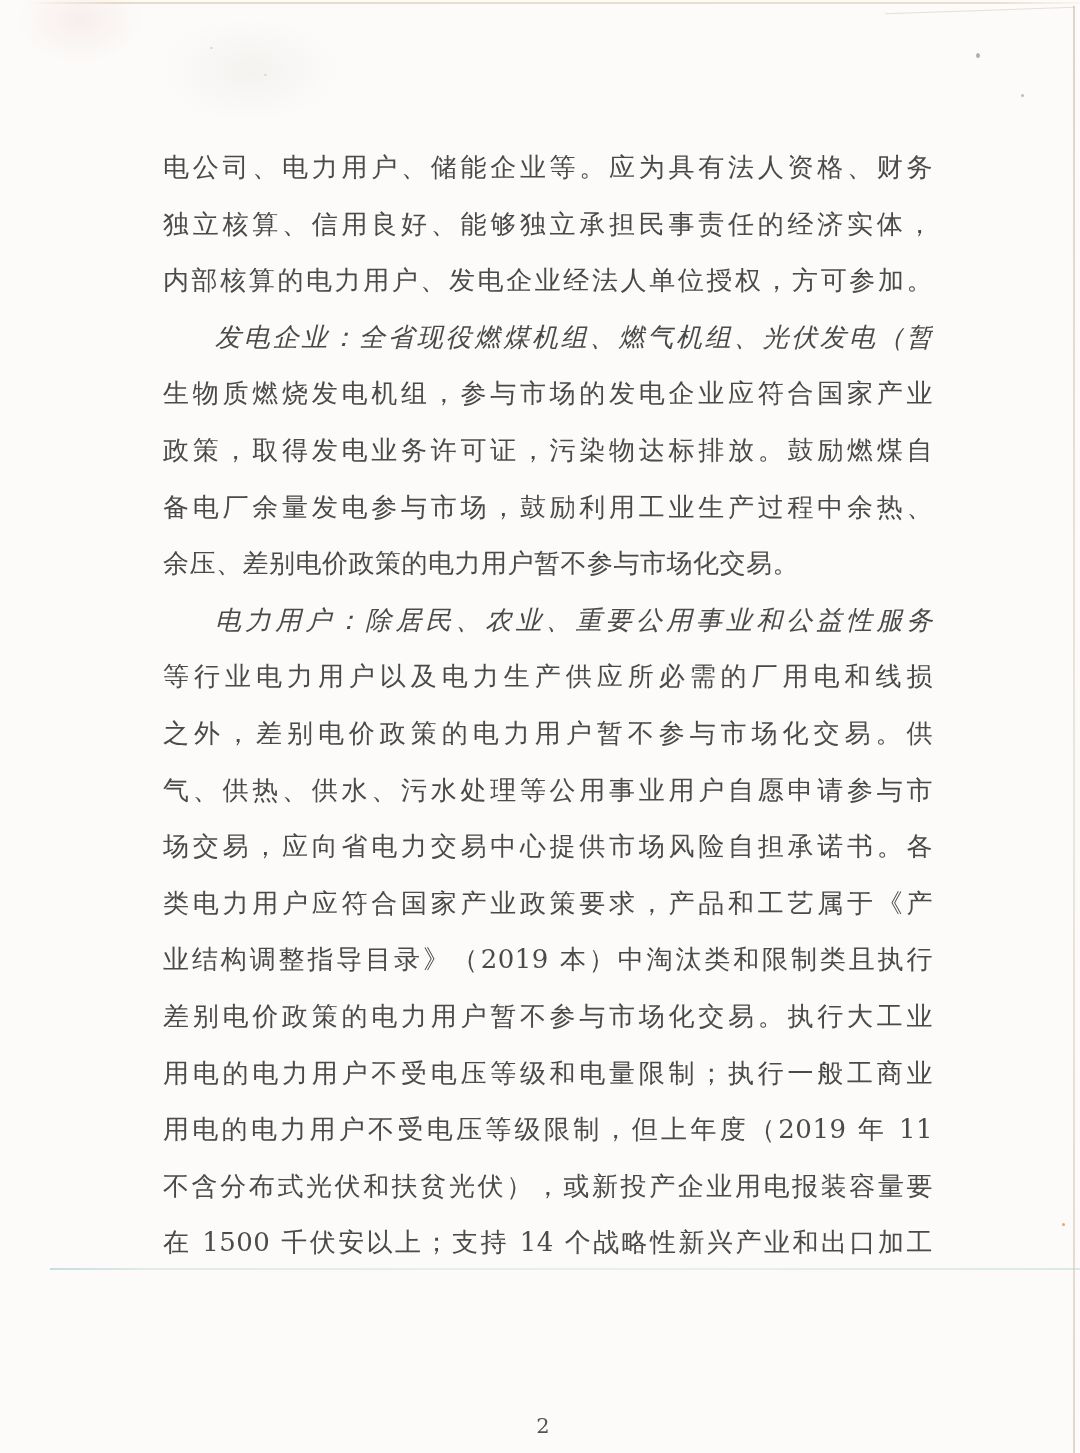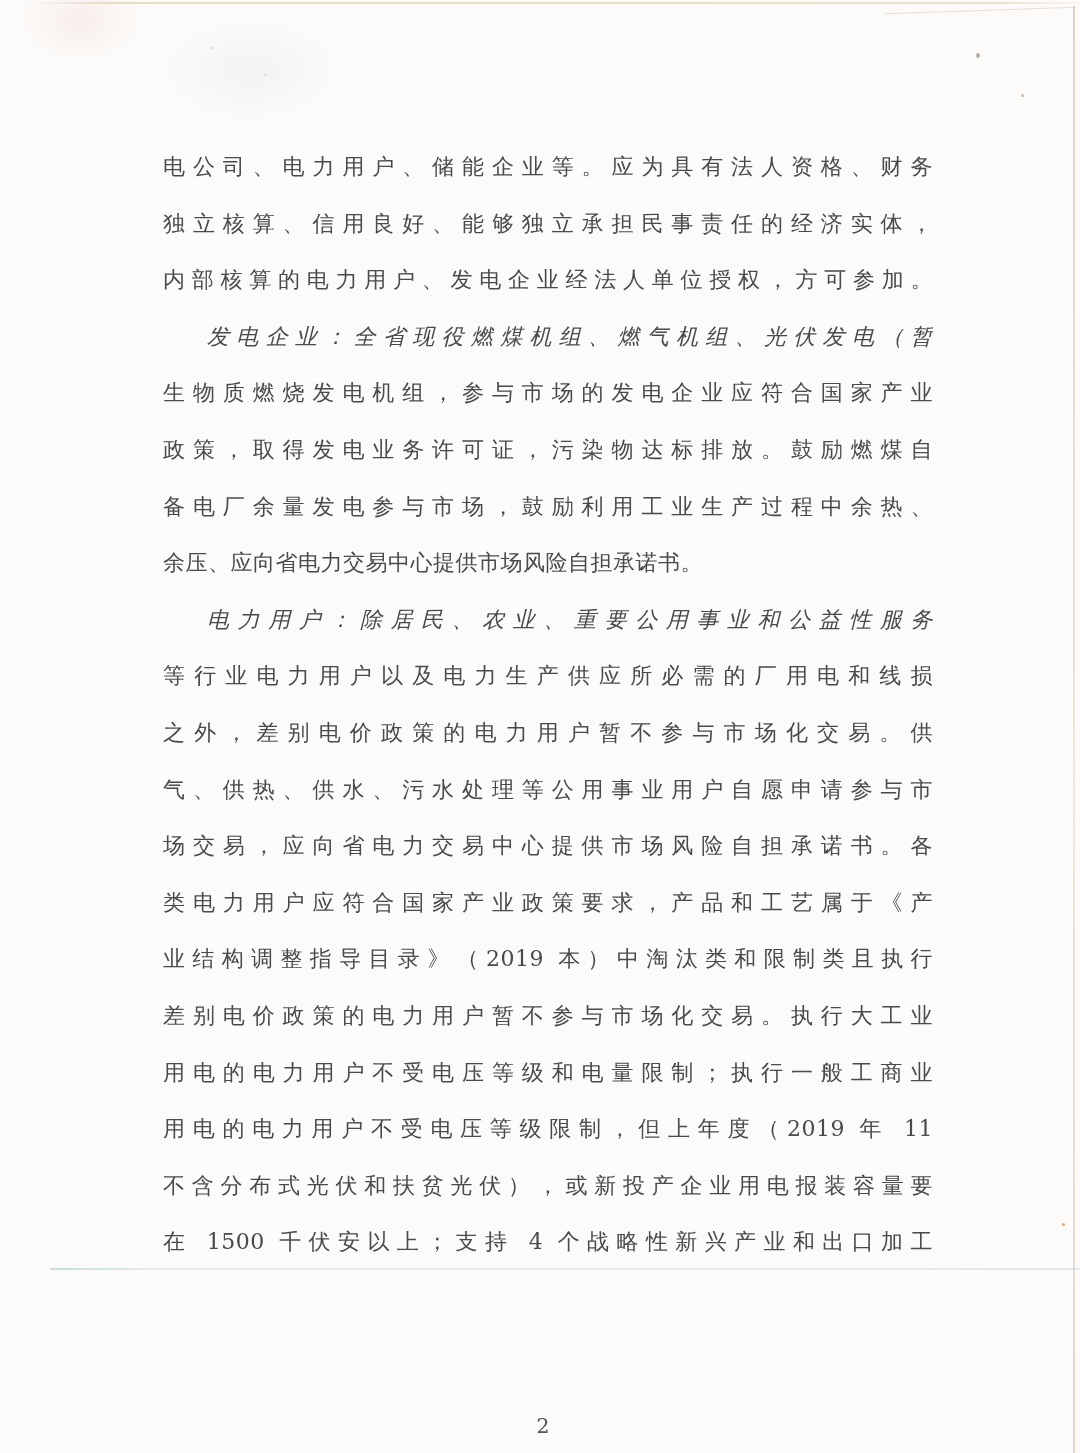--- a/index.html
+++ b/index.html
@@ -46,21 +46,21 @@
   .speck-1{left:976px;top:53px;width:4px;height:5px;background:rgba(120,110,100,0.55);}
   .speck-2{left:1021px;top:94px;width:3px;height:3px;background:rgba(150,120,90,0.5);}
   .speck-3{left:1062px;top:1223px;width:3px;height:3px;background:rgba(214,130,70,0.7);}
   .speck-4{left:210px;top:47px;width:3px;height:2px;background:rgba(170,165,160,0.4);}
   .speck-5{left:264px;top:74px;width:3px;height:2px;background:rgba(170,165,160,0.35);}
   
   .text-block{
     position:absolute;
     left:163px;top:139px;width:770px;
     color:var(--ink);
-    font-size:22px;
+    font-size:26px;
     letter-spacing:0.5px;
   }
   .ln{
     height:56.6px;
     line-height:56.6px;
     text-align:justify;
     text-align-last:justify;
     overflow:hidden;
     white-space:normal;
   }
@@ -90,30 +90,30 @@
   <div class="speck speck-5"></div>
 
   <div class="text-block">
     <div class="ln">电公司、电力用户、储能企业等。应为具有法人资格、财务</div>
     <div class="ln">独立核算、信用良好、能够独立承担民事责任的经济实体，</div>
     <div class="ln">内部核算的电力用户、发电企业经法人单位授权，方可参加。</div>
     <div class="ln indent">发电企业：全省现役燃煤机组、燃气机组、光伏发电（暂</div>
     <div class="ln">生物质燃烧发电机组，参与市场的发电企业应符合国家产业</div>
     <div class="ln">政策，取得发电业务许可证，污染物达标排放。鼓励燃煤自</div>
     <div class="ln">备电厂余量发电参与市场，鼓励利用工业生产过程中余热、</div>
-    <div class="ln short">余压、应向省电力交易中心提供市场风险自担承诺书。</div>
+    <div class="ln short">余压、差别电价政策的电力用户暂不参与市场化交易。</div>
     <div class="ln indent">电力用户：除居民、农业、重要公用事业和公益性服务</div>
     <div class="ln">等行业电力用户以及电力生产供应所必需的厂用电和线损</div>
     <div class="ln">之外，差别电价政策的电力用户暂不参与市场化交易。供</div>
     <div class="ln">气、供热、供水、污水处理等公用事业用户自愿申请参与市</div>
     <div class="ln">场交易，应向省电力交易中心提供市场风险自担承诺书。各</div>
     <div class="ln">类电力用户应符合国家产业政策要求，产品和工艺属于《产</div>
     <div class="ln">业结构调整指导目录》（2019 本）中淘汰类和限制类且执行</div>
     <div class="ln">差别电价政策的电力用户暂不参与市场化交易。执行大工业</div>
     <div class="ln">用电的电力用户不受电压等级和电量限制；执行一般工商业</div>
     <div class="ln">用电的电力用户不受电压等级限制，但上年度（2019 年 11</div>
     <div class="ln">不含分布式光伏和扶贫光伏），或新投产企业用电报装容量要</div>
-    <div class="ln">在 1500 千伏安以上；支持 4 个战略性新兴产业和出口加工</div>
+    <div class="ln">在 1500 千伏安以上；支持 14 个战略性新兴产业和出口加工</div>
   </div>
 
   <div class="page-num">2</div>
 
 </div>
 
 </body></html>

